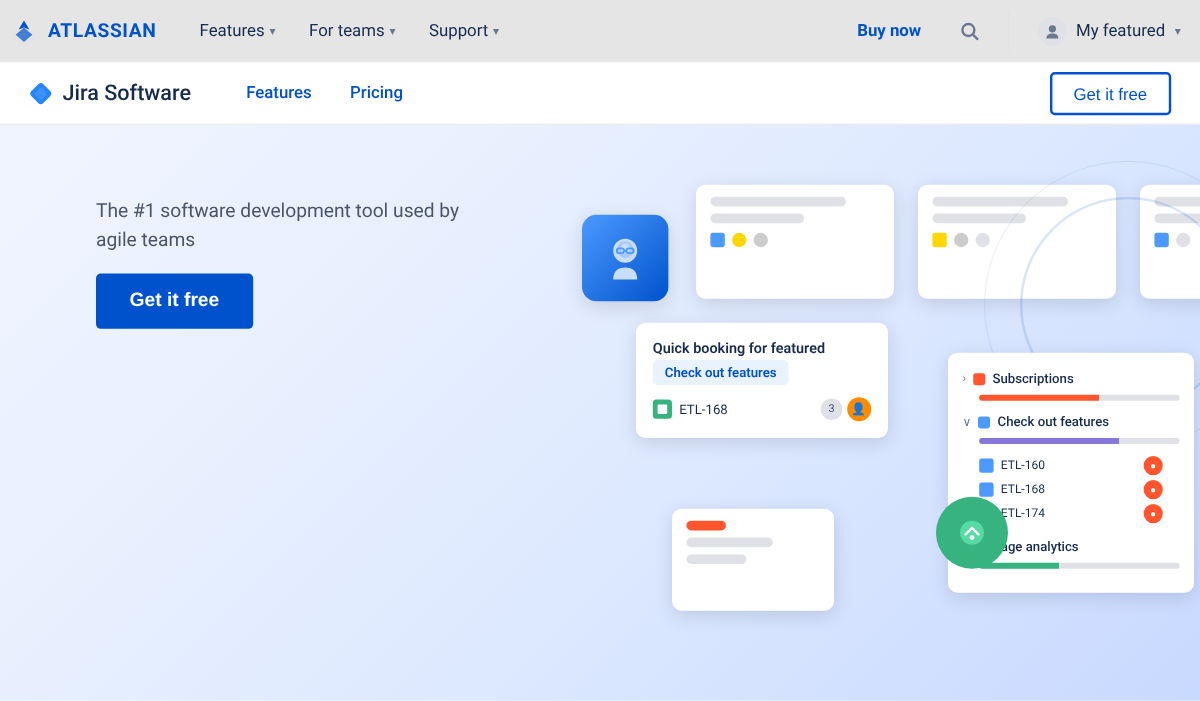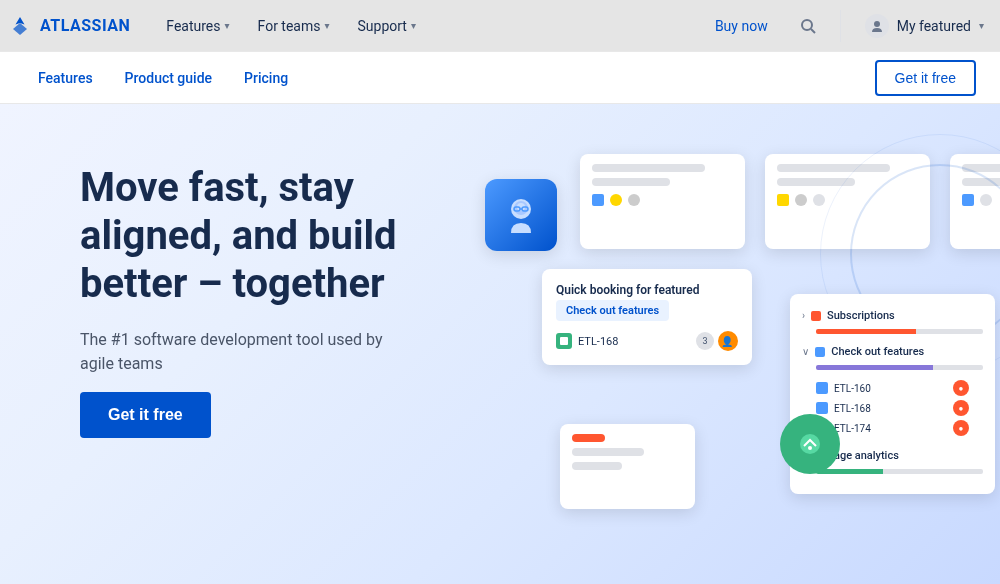--- a/index.html
+++ b/index.html
@@ -53,21 +53,21 @@
     }
     .top-nav-right {
       display: flex;
       align-items: center;
       gap: 16px;
     }
     .buy-now-btn {
       font-size: 14px;
       color: #0052cc;
       cursor: pointer;
-      font-weight: 400;
+      font-weight: 700;
       padding: 6px 8px;
     }
     .search-icon-btn {
       width: 32px;
       height: 32px;
       display: flex;
       align-items: center;
       justify-content: center;
       cursor: pointer;
       color: #6b778c;
@@ -242,21 +242,20 @@
       padding: 10px 12px;
     }
 
     
     .booking-card {
       top: 140px;
       left: 120px;
       width: 200px;
       padding: 14px;
       z-index: 5;
-      margin-left: 12px;
     }
     .booking-title {
       font-size: 12px;
       font-weight: 600;
       color: #172b4d;
       margin-bottom: 2px;
     }
     .booking-subtitle {
       font-size: 11px;
       color: #6b778c;
@@ -455,33 +454,38 @@
           <path d="M2 13 Q2 9 7 9 Q12 9 12 13"></path>
         </svg>
       </div>
       <span>My featured</span>
       <span class="chevron-down">▾</span>
     </div>
   </div>
 </nav>
 
 <nav class="secondary-nav">
+  <div class="jira-logo">
+    <svg class="jira-diamond" viewBox="0 0 20 20" fill="none">
+      <rect x="3" y="3" width="14" height="14" rx="3" transform="rotate(45 10 10)" fill="#2684ff"></rect>
+      <rect x="6" y="6" width="8" height="8" rx="2" transform="rotate(45 10 10)" fill="#4c9aff" opacity="0.6"></rect>
+    </svg>
+    <span class="jira-name">Jira Software</span>
+  </div>
 
   <div class="secondary-nav-links">
     <a class="secondary-nav-link">Features</a>
-    <a class="secondary-nav-link">Product guide</a>
     <a class="secondary-nav-link">Pricing</a>
   </div>
 
   <button class="get-it-free-btn">Get it free</button>
 </nav>
 
 <section class="hero">
   <div class="hero-content">
-    <h1 class="hero-title">Move fast, stay aligned, and build better – together</h1>
     <p class="hero-subtitle">The #1 software development tool used by agile teams</p>
     <button class="hero-cta">Get it free</button>
   </div>
 
   <div class="hero-illustration">
 
     <div class="circle-decoration"></div>
     <div class="circle-decoration-2"></div>
 
     <div class="avatar-card ui-card" style="top:55px;left:65px;width:72px;height:72px;padding:0;background:linear-gradient(135deg,#4c9aff,#0052cc);display:flex;align-items:center;justify-content:center;border-radius:12px;">

